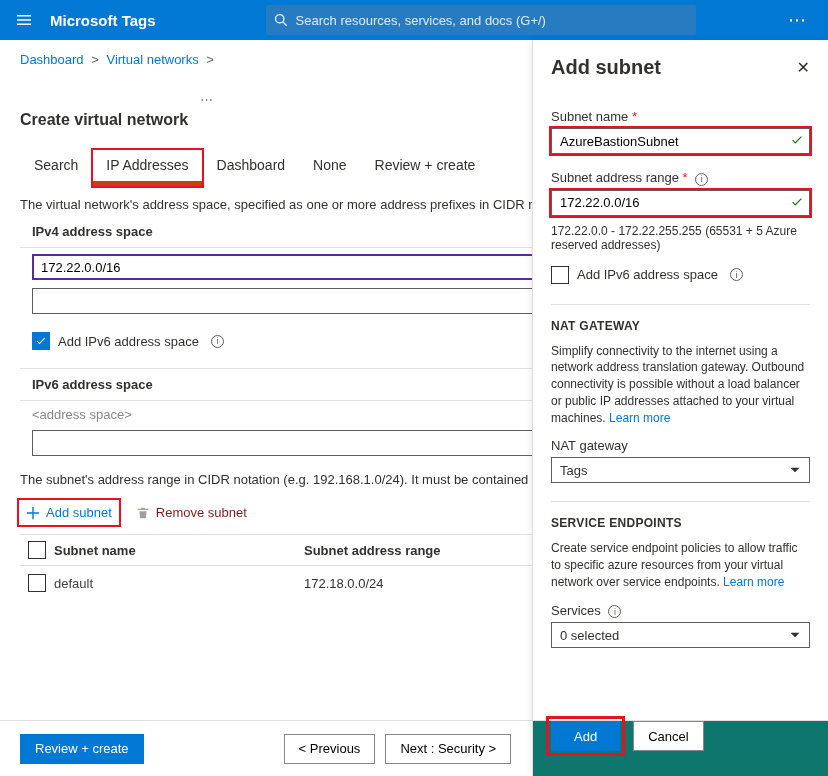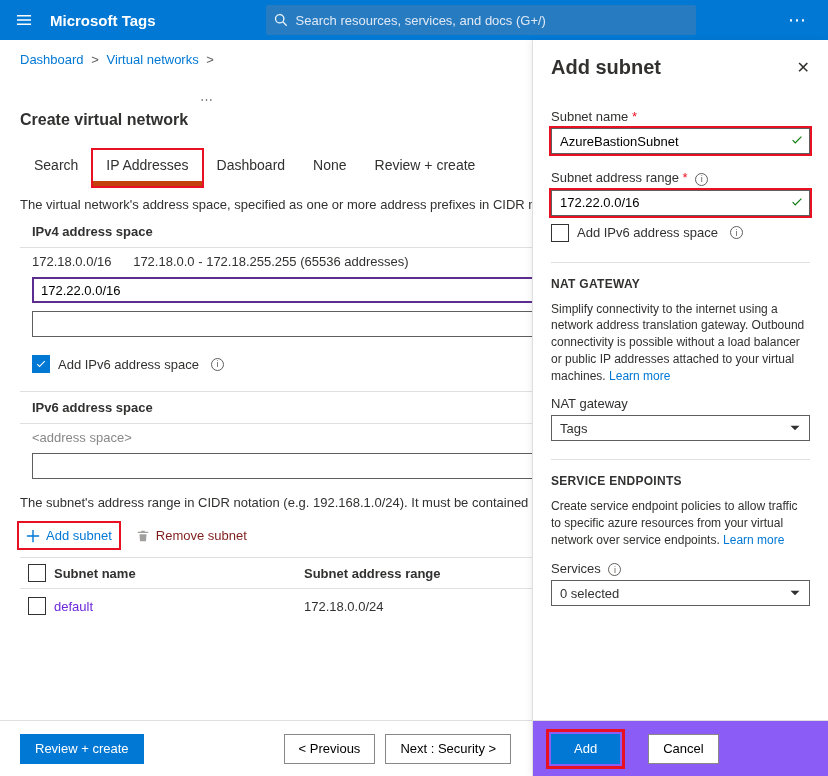--- a/index.html
+++ b/index.html
@@ -55,21 +55,21 @@
   .linkbtn svg{ width:14px; height:14px;}
   .hl-red { outline:2px solid #e81123; outline-offset:1px;}
 
   .table-hdr { display:flex; align-items:center; padding:6px 0; border-top:1px solid #e1dfdd; border-bottom:1px solid #e1dfdd;}
   .table-hdr .cell, .table-row .cell { font-size:13px;}
   .cell.check { width:34px; display:flex; justify-content:center;}
   .cell.name { width:250px; font-weight:600;}
   .cell.range { flex:1; font-weight:600;}
   .table-row { display:flex; align-items:center; padding:8px 0;}
   .table-row .cell.name { font-weight:400;}
-  .table-row .cell.name a { color:#6d28d9; text-decoration:none;}
+  .table-row .cell.name a { color:#404040; text-decoration:none;}
   .table-row .cell.range { font-weight:400;}
 
   
   .bottombar { position:absolute; bottom:0; left:0; right:0; height:56px; border-top:1px solid #e1dfdd; background:#fff; display:flex; align-items:center; padding:0 20px; gap:10px;}
   .btn { height:30px; padding:0 14px; font-size:13px; border:1px solid #8a8886; background:#fff; cursor:pointer; display:inline-flex; align-items:center;}
   .btn.primary { background:#0078d4; color:#fff; border-color:#0078d4;}
   .bottombar .spacer { flex:0 0 120px;}
 
   
   .pane { position:absolute; top:40px; right:0; width:296px; bottom:0; background:#fff; border-left:1px solid #e1dfdd; box-shadow:-2px 0 6px rgba(0,0,0,0.06); padding:16px 18px 0 18px; overflow:hidden;}
@@ -85,21 +85,21 @@
   .valid-check svg { width:14px; height:14px; fill:#107c10;}
   .helper { font-size:12px; color:#323130; margin-bottom:14px;}
   .pane-checkbox-row { display:flex; align-items:center; gap:8px; margin-bottom:20px;}
   .pane hr { border:none; border-top:1px solid #e1dfdd; margin:0 0 14px 0;}
   .pane-section-title { font-size:12px; font-weight:600; letter-spacing:0.3px; margin-bottom:10px;}
   .pane-desc { font-size:12px; color:#323130; margin-bottom:12px; line-height:1.4;}
   .pane-desc a { color:#0078d4; text-decoration:none;}
   .select { width:100%; height:26px; border:1px solid #605e5c; padding:2px 8px; font-size:13px; display:flex; align-items:center; justify-content:space-between; cursor:pointer;}
   .select svg { width:12px; height:12px; fill:#323130;}
 
-  .pane-footer { position:absolute; bottom:0; left:0; right:0; height:56px; border-top:1px solid #e1dfdd; background:#8b5cf6; display:flex; align-items:center; padding:0 18px; gap:28px;}
+  .pane-footer { position:absolute; bottom:0; left:0; right:0; height:56px; border-top:1px solid #e1dfdd; background:#0f766e; display:flex; padding:0 18px; gap:13px;}
   .pane-footer .hl-red { outline:3px solid #e81123; outline-offset:2px;}
 </style>
 </head>
 <body>
 
 <div class="topbar">
   <div class="hamburger">
     <svg viewBox="0 0 16 16">
         <path d="M1 3h14v1.5H1zM1 7.2h14v1.5H1zM1 11.5h14V13H1z"></path>
       </svg>
@@ -133,24 +133,20 @@
     <div class="tab active hl-red">IP Addresses</div>
     <div class="tab">Dashboard</div>
     <div class="tab">None</div>
     <div class="tab">Review + create</div>
   </div>
 
   <div class="desc">The virtual network's address space, specified as one or more address prefixes in CIDR notation (e.g. 192.168.1.0/24).</div>
 
   <div class="section-label">IPv4 address space</div>
   <hr class="section">
-  <div class="ipv4-row">
-    <span class="cidr">172.18.0.0/16</span>
-    <span>172.18.0.0 - 172.18.255.255 (65536 addresses)</span>
-  </div>
   <div class="iprange-input">
     <input class="txtbox focus" value="172.22.0.0/16" style="">
   </div>
   <div class="extra-input"></div>
 
   <div class="checkbox-row">
     <span class="chk on">
       <svg viewBox="0 0 16 16">
           <path d="M6 10.2L3.5 7.7l-1 1L6 12.2l7.5-7.5-1-1z"></path>
         </svg>
@@ -227,20 +223,21 @@
   <div class="field-label">
     <span>Subnet address range</span> <span class="req">*</span>
     <span class="info-icon">i</span>
   </div>
   <div class="field-input-wrap hl-red">
     <input class="field-input" value="172.22.0.0/16" style="">
     <span class="valid-check"><svg viewBox="0 0 16 16">
           <path d="M6 10.2L3.5 7.7l-1 1L6 12.2l7.5-7.5-1-1z"></path>
         </svg></span>
   </div>
+  <div class="helper">172.22.0.0 - 172.22.255.255 (65531 + 5 Azure reserved addresses)</div>
 
   <div class="pane-checkbox-row">
     <span class="chk"></span>
     <span>Add IPv6 address space</span>
     <span class="info-icon">i</span>
   </div>
 
   <hr>
   <div class="pane-section-title">NAT GATEWAY</div>
   <div class="pane-desc">

